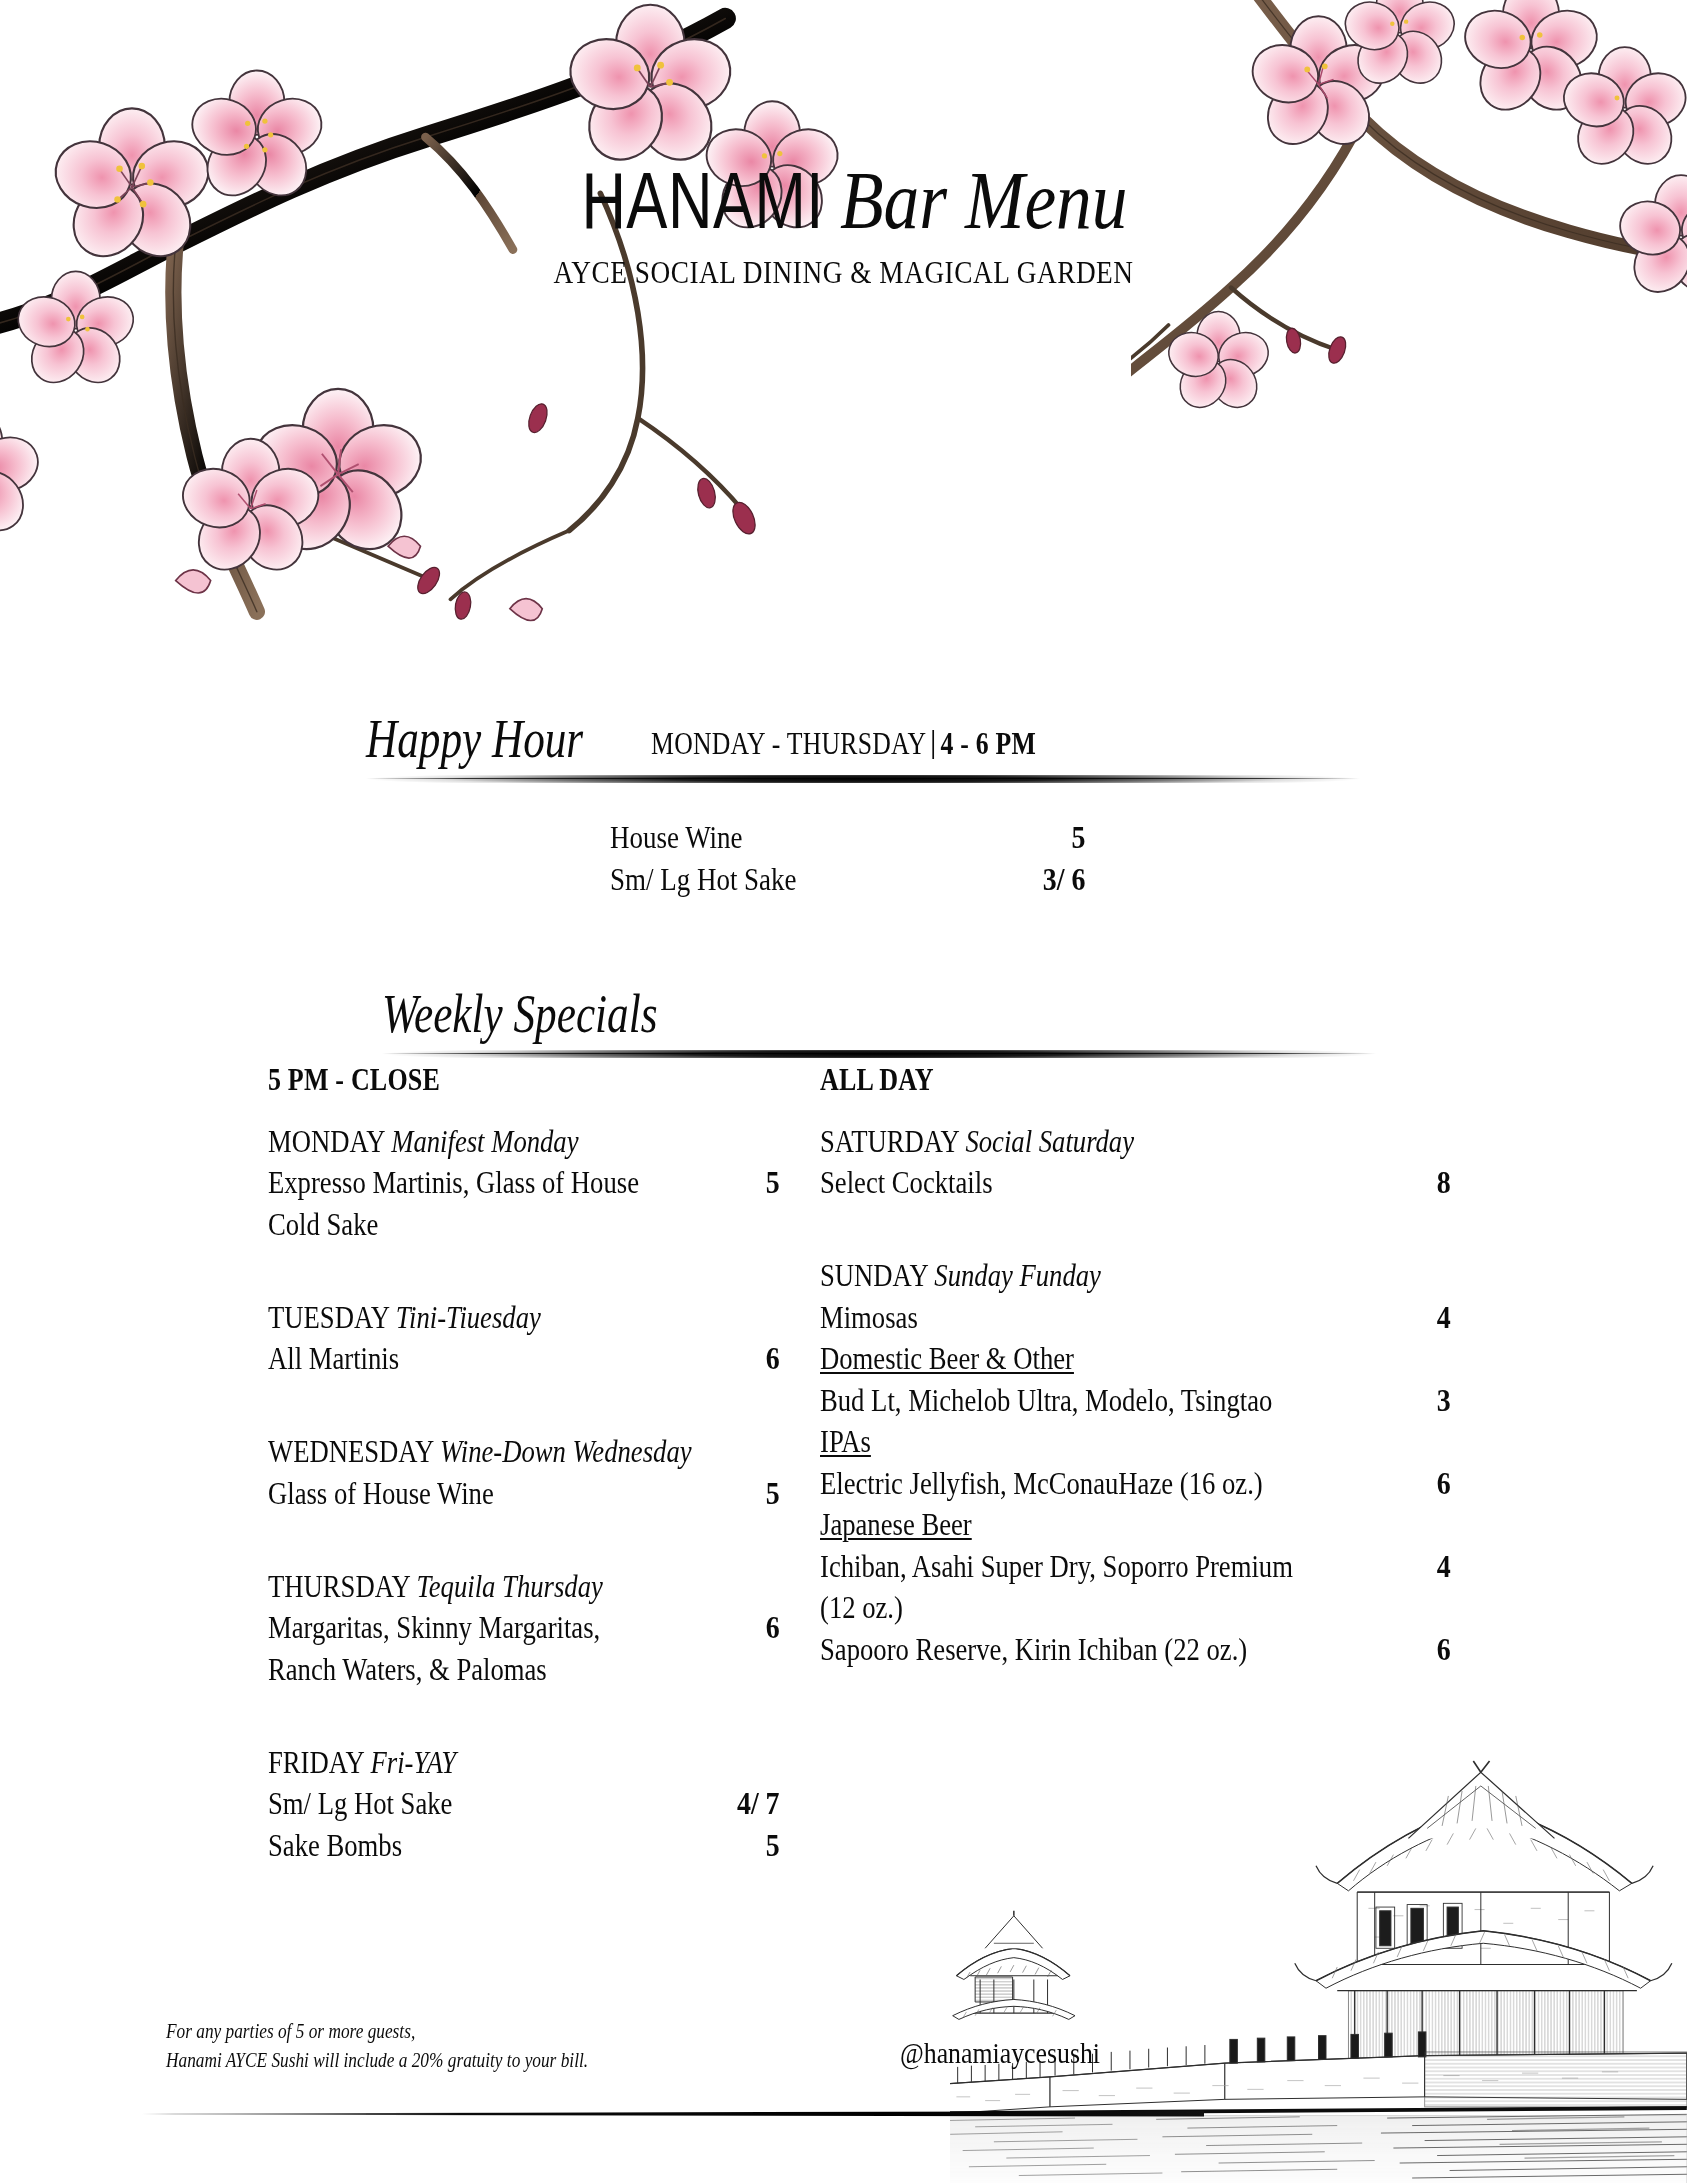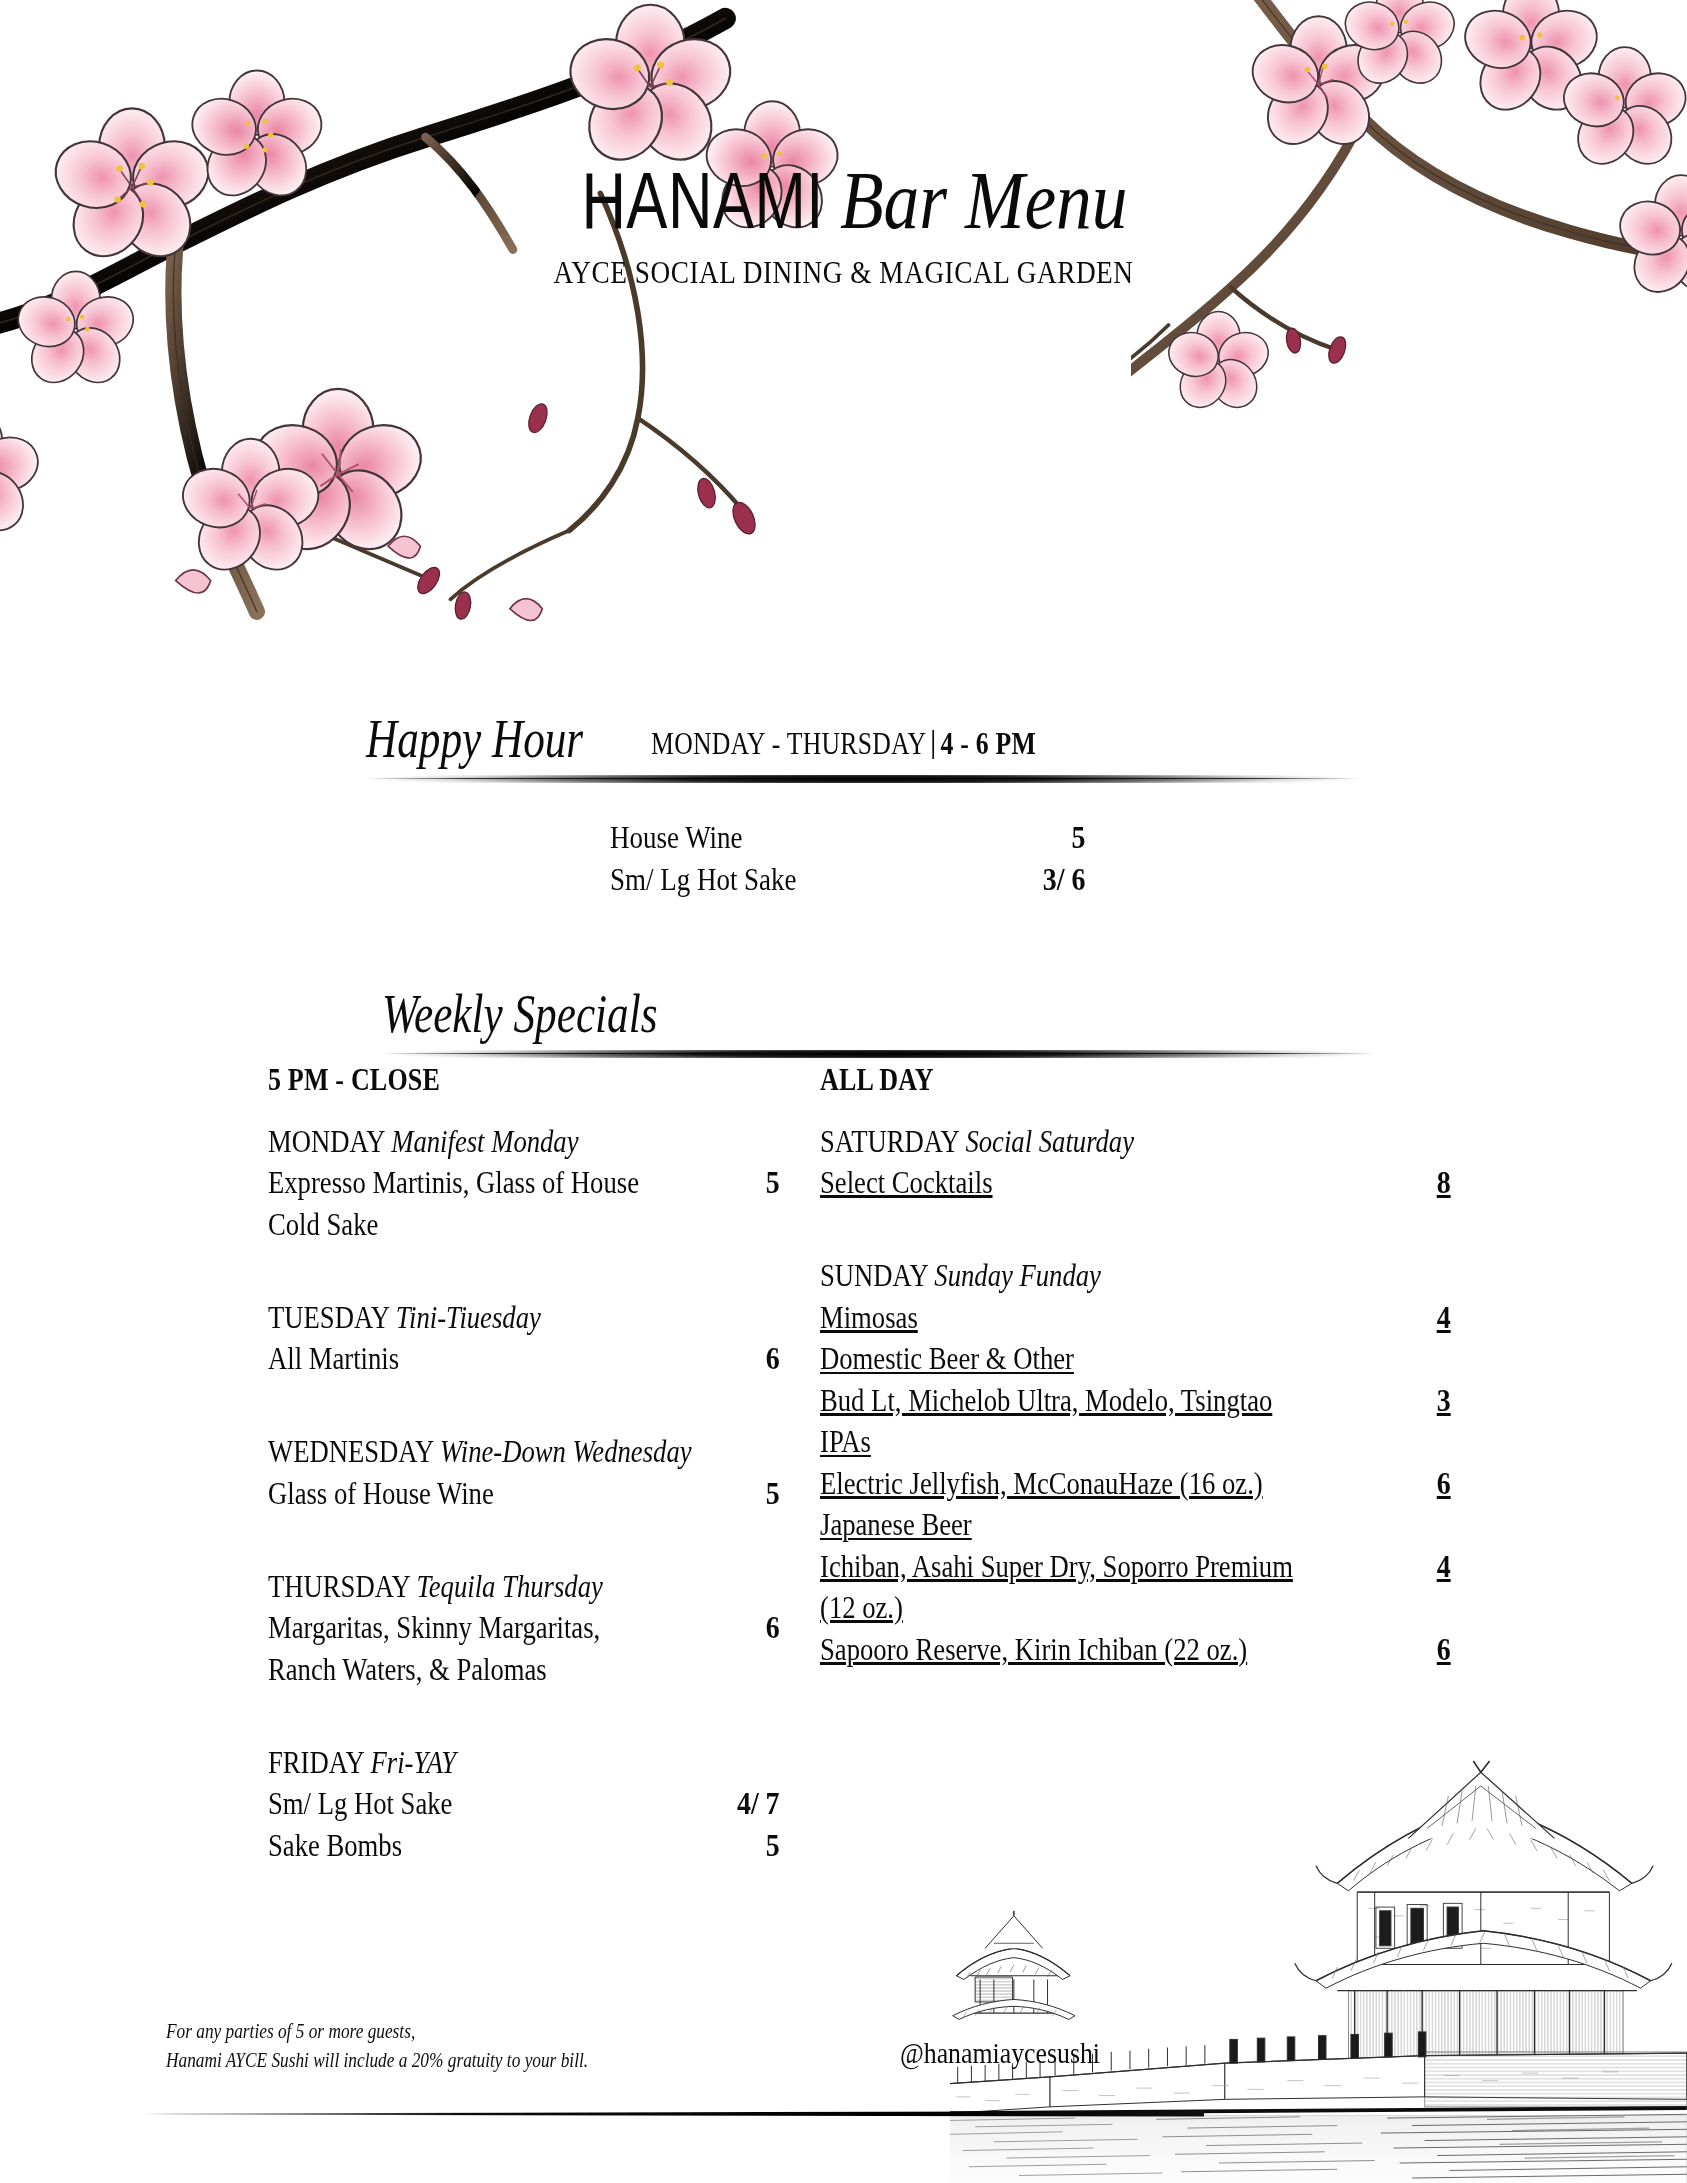--- a/index.html
+++ b/index.html
@@ -68,21 +68,21 @@
   .hh-row{display:flex;align-items:baseline;height:42px;}
   .hh-name{font-size:31px;transform:scaleX(.87);transform-origin:left center;
            display:inline-block;white-space:nowrap;}
   .hh-price{margin-left:auto;font-size:31px;font-weight:700;
             transform:scaleX(.9);transform-origin:right center;}
 
   
   .cols{position:absolute;left:0;top:0;width:1687px;}
   .col{position:absolute;}
   #col-left{left:268px;top:1062px;width:512px;}
-  #col-right{left:820px;top:1062px;width:631px;text-decoration:underline;}
+  #col-right{left:820px;top:1062px;width:631px;}
 
   .col-head{
     font-size:31px;font-weight:700;letter-spacing:0.2px;
     transform:scaleX(.84);transform-origin:left center;display:inline-block;
     white-space:nowrap;
   }
   .day-block{margin-top:22.5px;}
   .day-title{
     white-space:nowrap;font-size:31px;line-height:1.34;
     transform:scaleX(.86);transform-origin:left center;display:inline-block;

